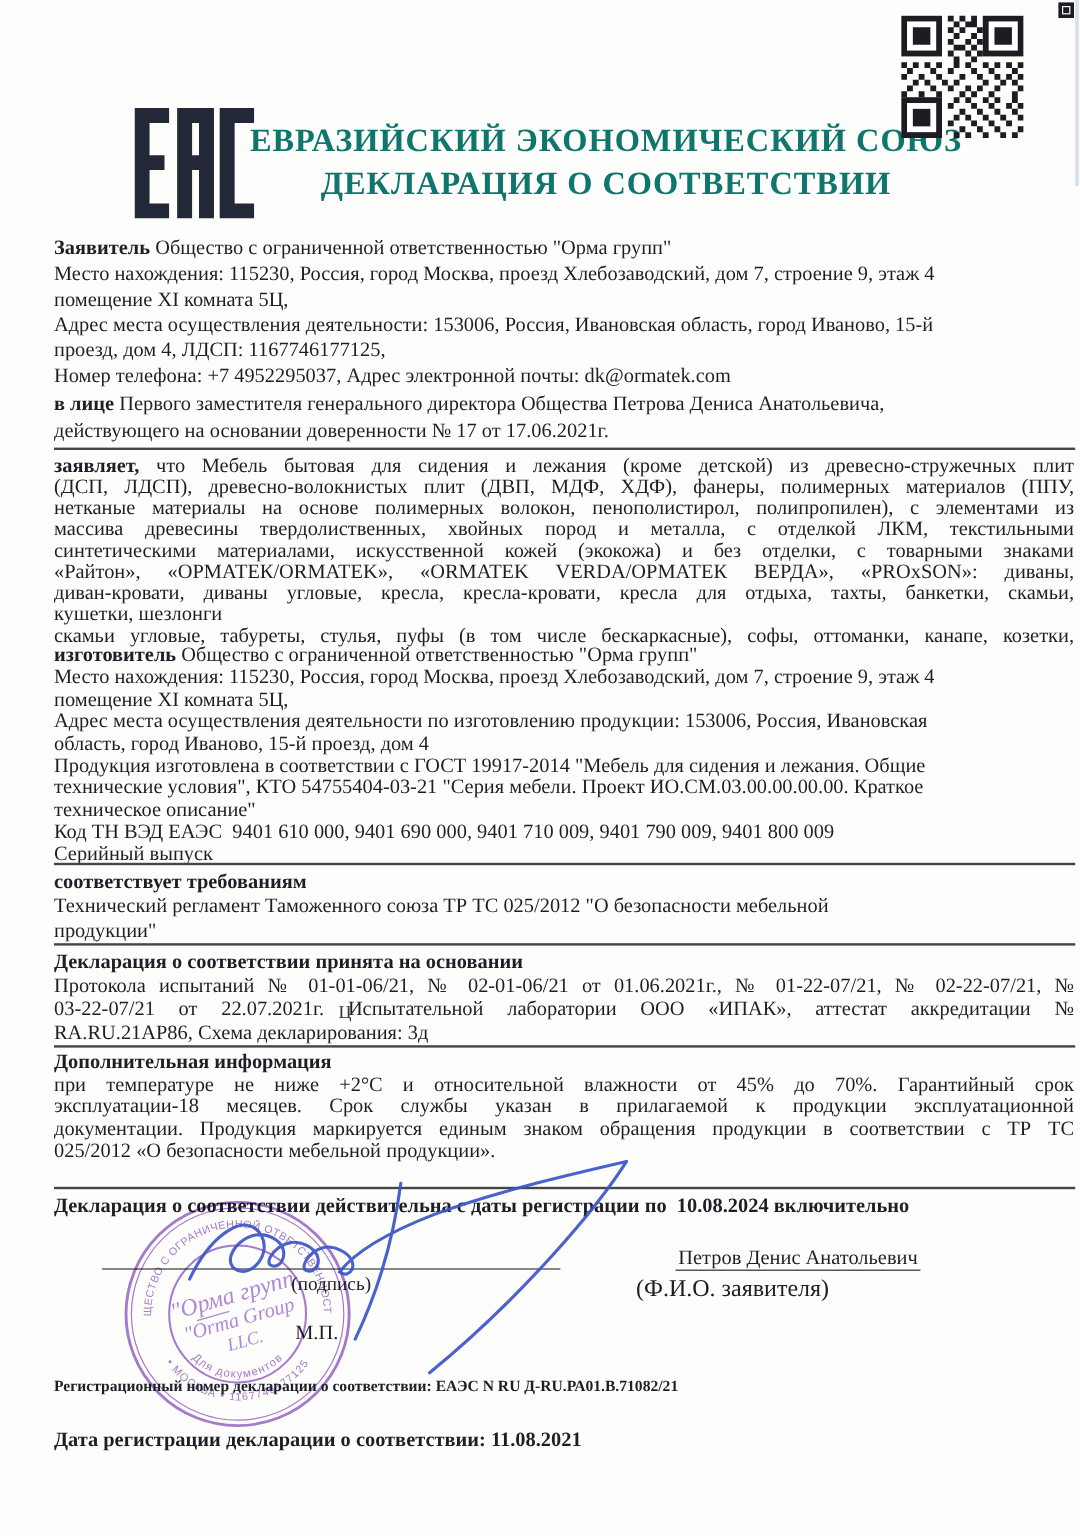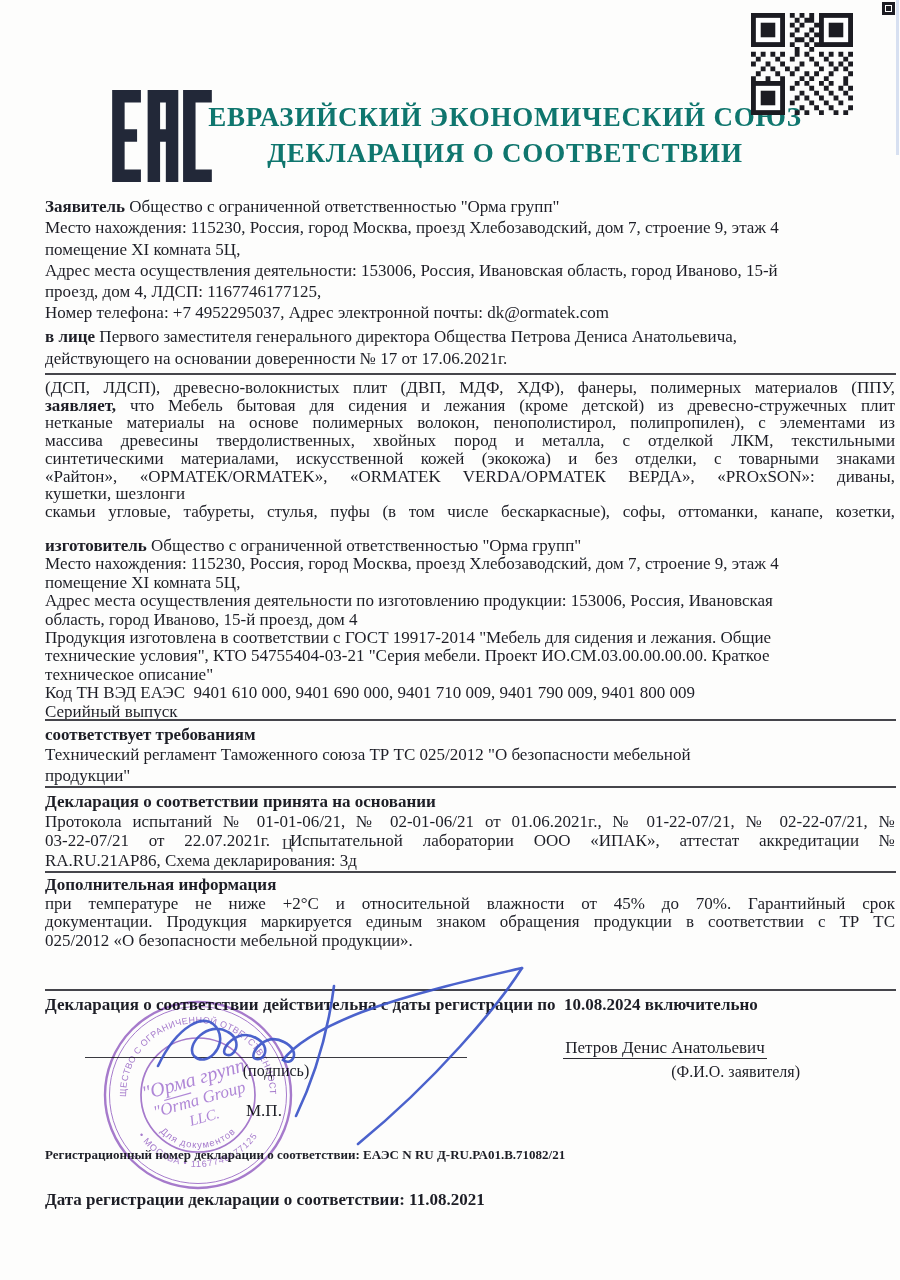--- a/index.html
+++ b/index.html
@@ -23,21 +23,21 @@
   .eac-logo{position:absolute;left:112px;top:90px;}
   .qr{position:absolute;left:751px;top:13px;}
   .corner-sq{position:absolute;left:882px;top:2px;width:7px;height:7px;border:3px solid #1c1c22;background:#fff;}
   .corner-sq .inner{width:5px;height:5px;margin:1px;background:#1c1c22;}
   .scan-edge{position:absolute;right:1px;top:0;width:3px;height:155px;background:#c9d5ee;opacity:.75;}
   .validity{position:absolute;left:45px;top:995px;width:850px;font-size:17px;font-weight:bold;}
   .sig-line{position:absolute;left:85px;top:1057px;width:382px;border-top:1.6px solid #3a3a40;}
   .sig-caption{position:absolute;left:85px;top:1062px;width:382px;text-align:center;font-size:16px;}
   .fio-name{position:absolute;left:530px;top:1038px;width:270px;text-align:center;font-size:17px;}
   .fio-name span{border-bottom:1.3px solid #2a2a30;padding:0 2px 1px 2px;}
-  .fio-caption{position:absolute;left:530px;top:1063px;width:270px;text-align:right;font-size:16px;}
+  .fio-caption{position:absolute;left:530px;top:1063px;width:270px;text-align:left;font-size:20px;}
   .mp{position:absolute;left:246px;top:1101px;font-size:17px;}
   .stamp{position:absolute;left:100px;top:997px;mix-blend-mode:multiply;opacity:.9;}
   .signature{position:absolute;left:130px;top:948px;z-index:5;pointer-events:none;}
   .reg1{position:absolute;left:45px;top:1147px;width:850px;font-size:13px;font-weight:bold;}
   .reg2{position:absolute;left:45px;top:1190px;width:850px;font-size:17px;font-weight:bold;}
   .artifact{position:absolute;left:282px;top:836px;font-size:15px;color:#33343c;}
 </style>
 </head>
 <body>
 
@@ -82,26 +82,27 @@
   </div>
 
   <div class="block lh-b" style="top:326px">
     <div class="ln"><b>в лице</b> <span>Первого заместителя генерального директора Общества Петрова Дениса Анатольевича,</span></div>
     <div class="ln">действующего на основании доверенности № 17 от 17.06.2021г.</div>
   </div>
 
   <div class="divider" style="top:373px"></div>
 
   <div class="block lh-c" style="top:379px">
+    <div class="ln j"><b>заявляет,</b> <span>что Мебель бытовая для сидения и лежания (кроме детской) из древесно-стружечных плит</span></div>
     <div class="ln j">(ДСП, ЛДСП), древесно-волокнистых плит (ДВП, МДФ, ХДФ), фанеры, полимерных материалов (ППУ,</div>
-    <div class="ln j"><b>заявляет,</b> <span>что Мебель бытовая для сидения и лежания (кроме детской) из древесно-стружечных плит</span></div>
     <div class="ln j">нетканые материалы на основе полимерных волокон, пенополистирол, полипропилен), с элементами из</div>
     <div class="ln j">массива древесины твердолиственных, хвойных пород и металла, с отделкой ЛКМ, текстильными</div>
     <div class="ln j">синтетическими материалами, искусственной кожей (экокожа) и без отделки, с товарными знаками</div>
     <div class="ln j">«Райтон», «ОРМАТЕК/ORMATEK», «ORMATEK VERDA/ОРМАТЕК ВЕРДА», «PROxSON»: диваны,</div>
+    <div class="ln j">диван-кровати, диваны угловые, кресла, кресла-кровати, кресла для отдыха, тахты, банкетки, скамьи,</div>
     <div class="ln">кушетки, шезлонги</div>
     <div class="ln j">скамьи угловые, табуреты, стулья, пуфы (в том числе бескаркасные), софы, оттоманки, канапе, козетки,</div>
   </div>
 
   <div class="block lh-d" style="top:537px">
     <div class="ln"><b>изготовитель</b> <span>Общество с ограниченной ответственностью "Орма групп"</span></div>
     <div class="ln">Место нахождения: 115230, Россия, город Москва, проезд Хлебозаводский, дом 7, строение 9, этаж 4</div>
     <div class="ln">помещение XI комната 5Ц,</div>
     <div class="ln">Адрес места осуществления деятельности по изготовлению продукции: 153006, Россия, Ивановская</div>
     <div class="ln">область, город Иваново, 15-й проезд, дом 4</div>
@@ -127,20 +128,21 @@
     <div class="ln j">Протокола испытаний № 01-01-06/21, № 02-01-06/21 от 01.06.2021г., № 01-22-07/21, № 02-22-07/21, №</div>
     <div class="ln j">03-22-07/21 от 22.07.2021г. Испытательной лаборатории ООО «ИПАК», аттестат аккредитации №</div>
     <div class="ln">RA.RU.21АР86, Схема декларирования: 3д</div>
   </div>
 
   <div class="divider" style="top:871px"></div>
 
   <div class="block lh-g" style="top:876px">
     <div class="ln bold-ln">Дополнительная информация</div>
     <div class="ln j">при температуре не ниже +2°С и относительной влажности от 45% до 70%. Гарантийный срок</div>
+    <div class="ln j">эксплуатации-18 месяцев. Срок службы указан в прилагаемой к продукции эксплуатационной</div>
     <div class="ln j">документации. Продукция маркируется единым знаком обращения продукции в соответствии с ТР ТС</div>
     <div class="ln">025/2012 «О безопасности мебельной продукции».</div>
   </div>
 
   <div class="divider" style="top:989px"></div>
 
   <div class="validity">Декларация о соответствии действительна с даты регистрации по &nbsp;10.08.2024 включительно</div>
 
   <div class="artifact">Ц</div>
 

